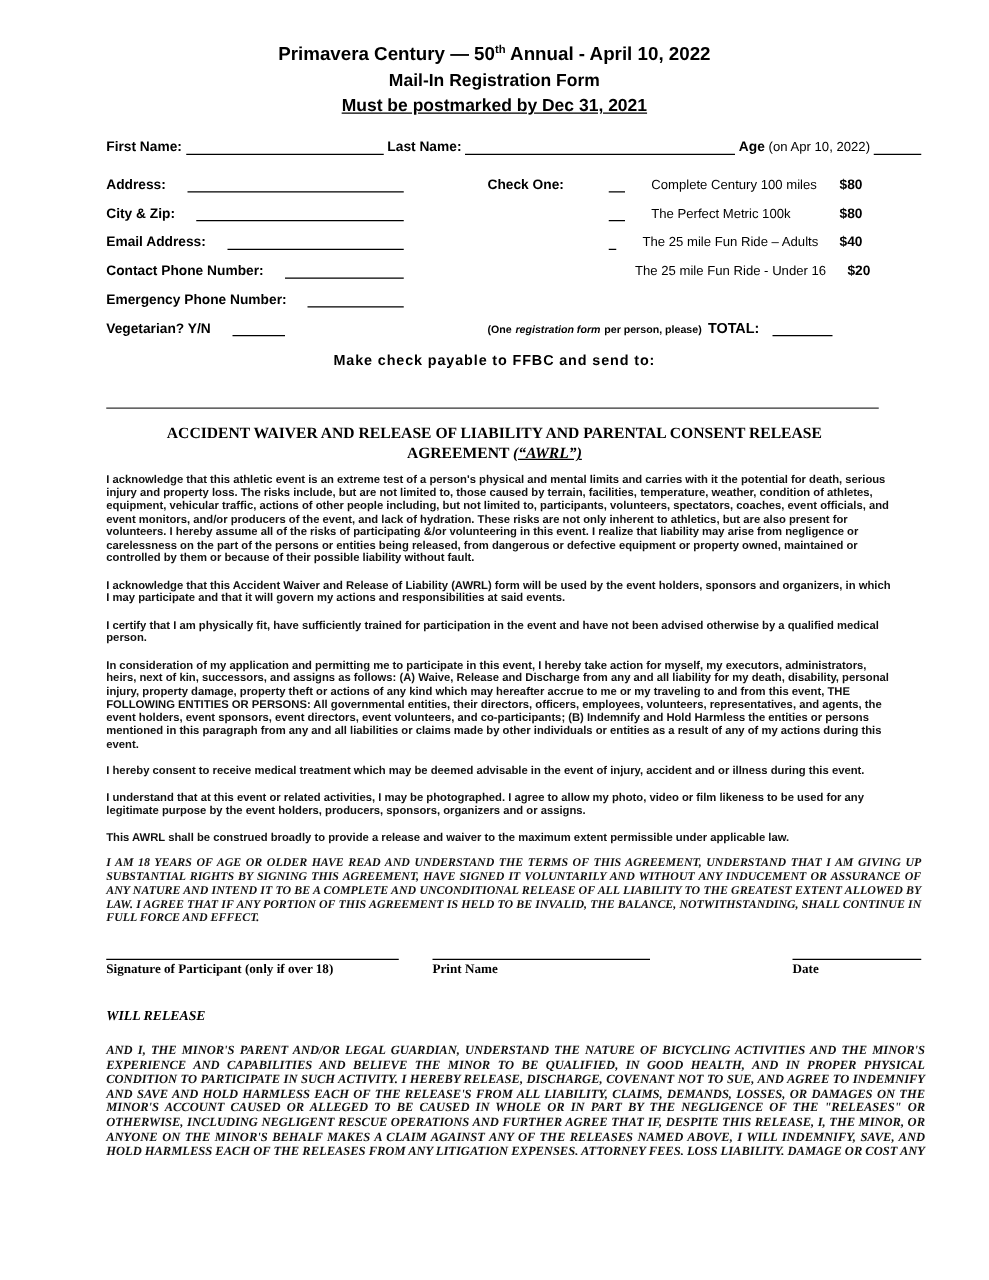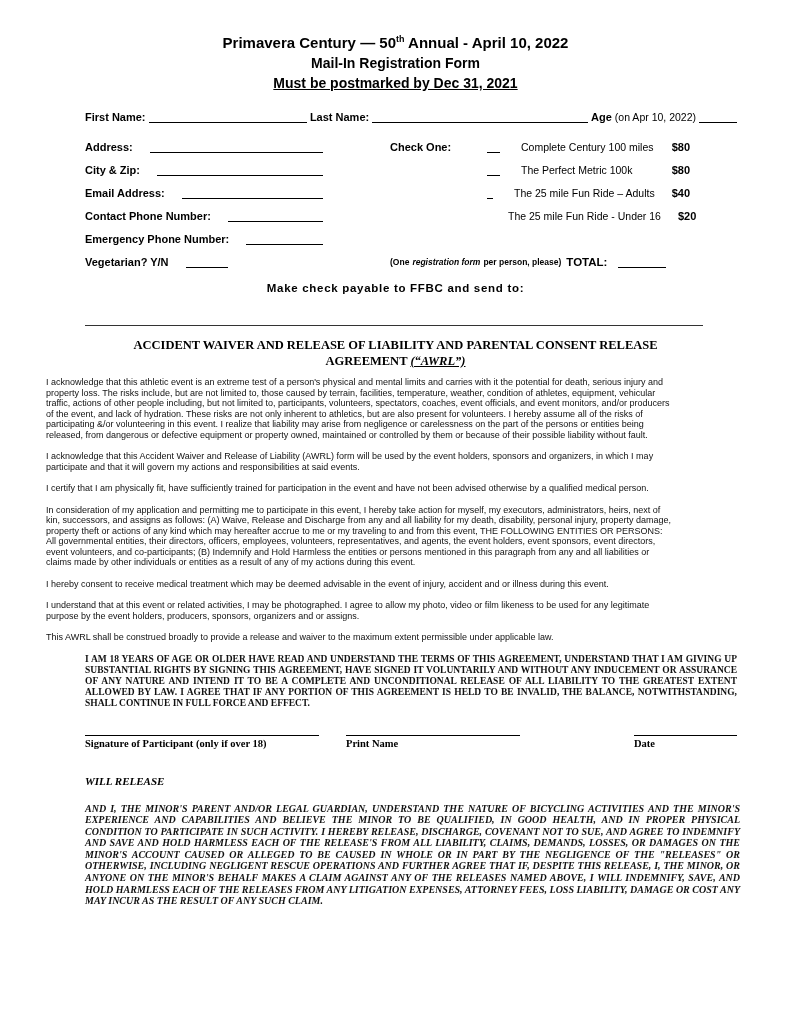--- a/index.html
+++ b/index.html
@@ -40,25 +40,25 @@
   
   .pay1 { margin-top:14px; text-align:center; font-size:11.5px; font-weight:bold; letter-spacing:0.7px; }
   .pay2 { margin-top:11px; text-align:center; font-size:11.5px; font-weight:bold; letter-spacing:0.7px; }
   
   .rule { margin:31px 88px 0 85px; border:none; border-top:1px solid #333; height:0; }
   .wtitle {
     margin:11px auto 0 auto; width:600px; text-align:center;
     font-family:"Liberation Serif", serif; font-size:12.5px; font-weight:bold; line-height:16px;
   }
   .wtitle .it { font-style:italic;text-decoration:underline; }
-  .body-block { margin-left:46px; width:628px; margin-top:8px; }
+  .body-block { margin-left:85px; width:628px; margin-top:8px;font-weight:bold; }
   .para { font-size:9px; line-height:10.5px; margin:0 0 11px 0; color:#111; }
   .affirm {
     margin-left:85px; width:652px; margin-top:1px;
-    font-family:"Liberation Serif", serif; font-weight:bold;
+    font-family:"Liberation Serif", serif; font-style:italic; font-weight:bold;
     font-size:9.5px; line-height:11px; text-align:justify; color:#111;
   }
   
   .sigrow { display:flex; margin-left:85px; width:652px; }
   .sigrow.first { margin-top:26px; }
   .sigrow.second { margin-top:30px; }
   .sigcol .sigline { border-top:1.5px solid #000; height:0; }
   .siglabel { font-family:"Liberation Serif", serif; font-size:10.5px; font-weight:bold; padding-top:2px; }
   .signote { font-family:"Liberation Serif", serif; font-size:10px; padding-top:1px; }
   .c1 { flex:0 0 234px; }

